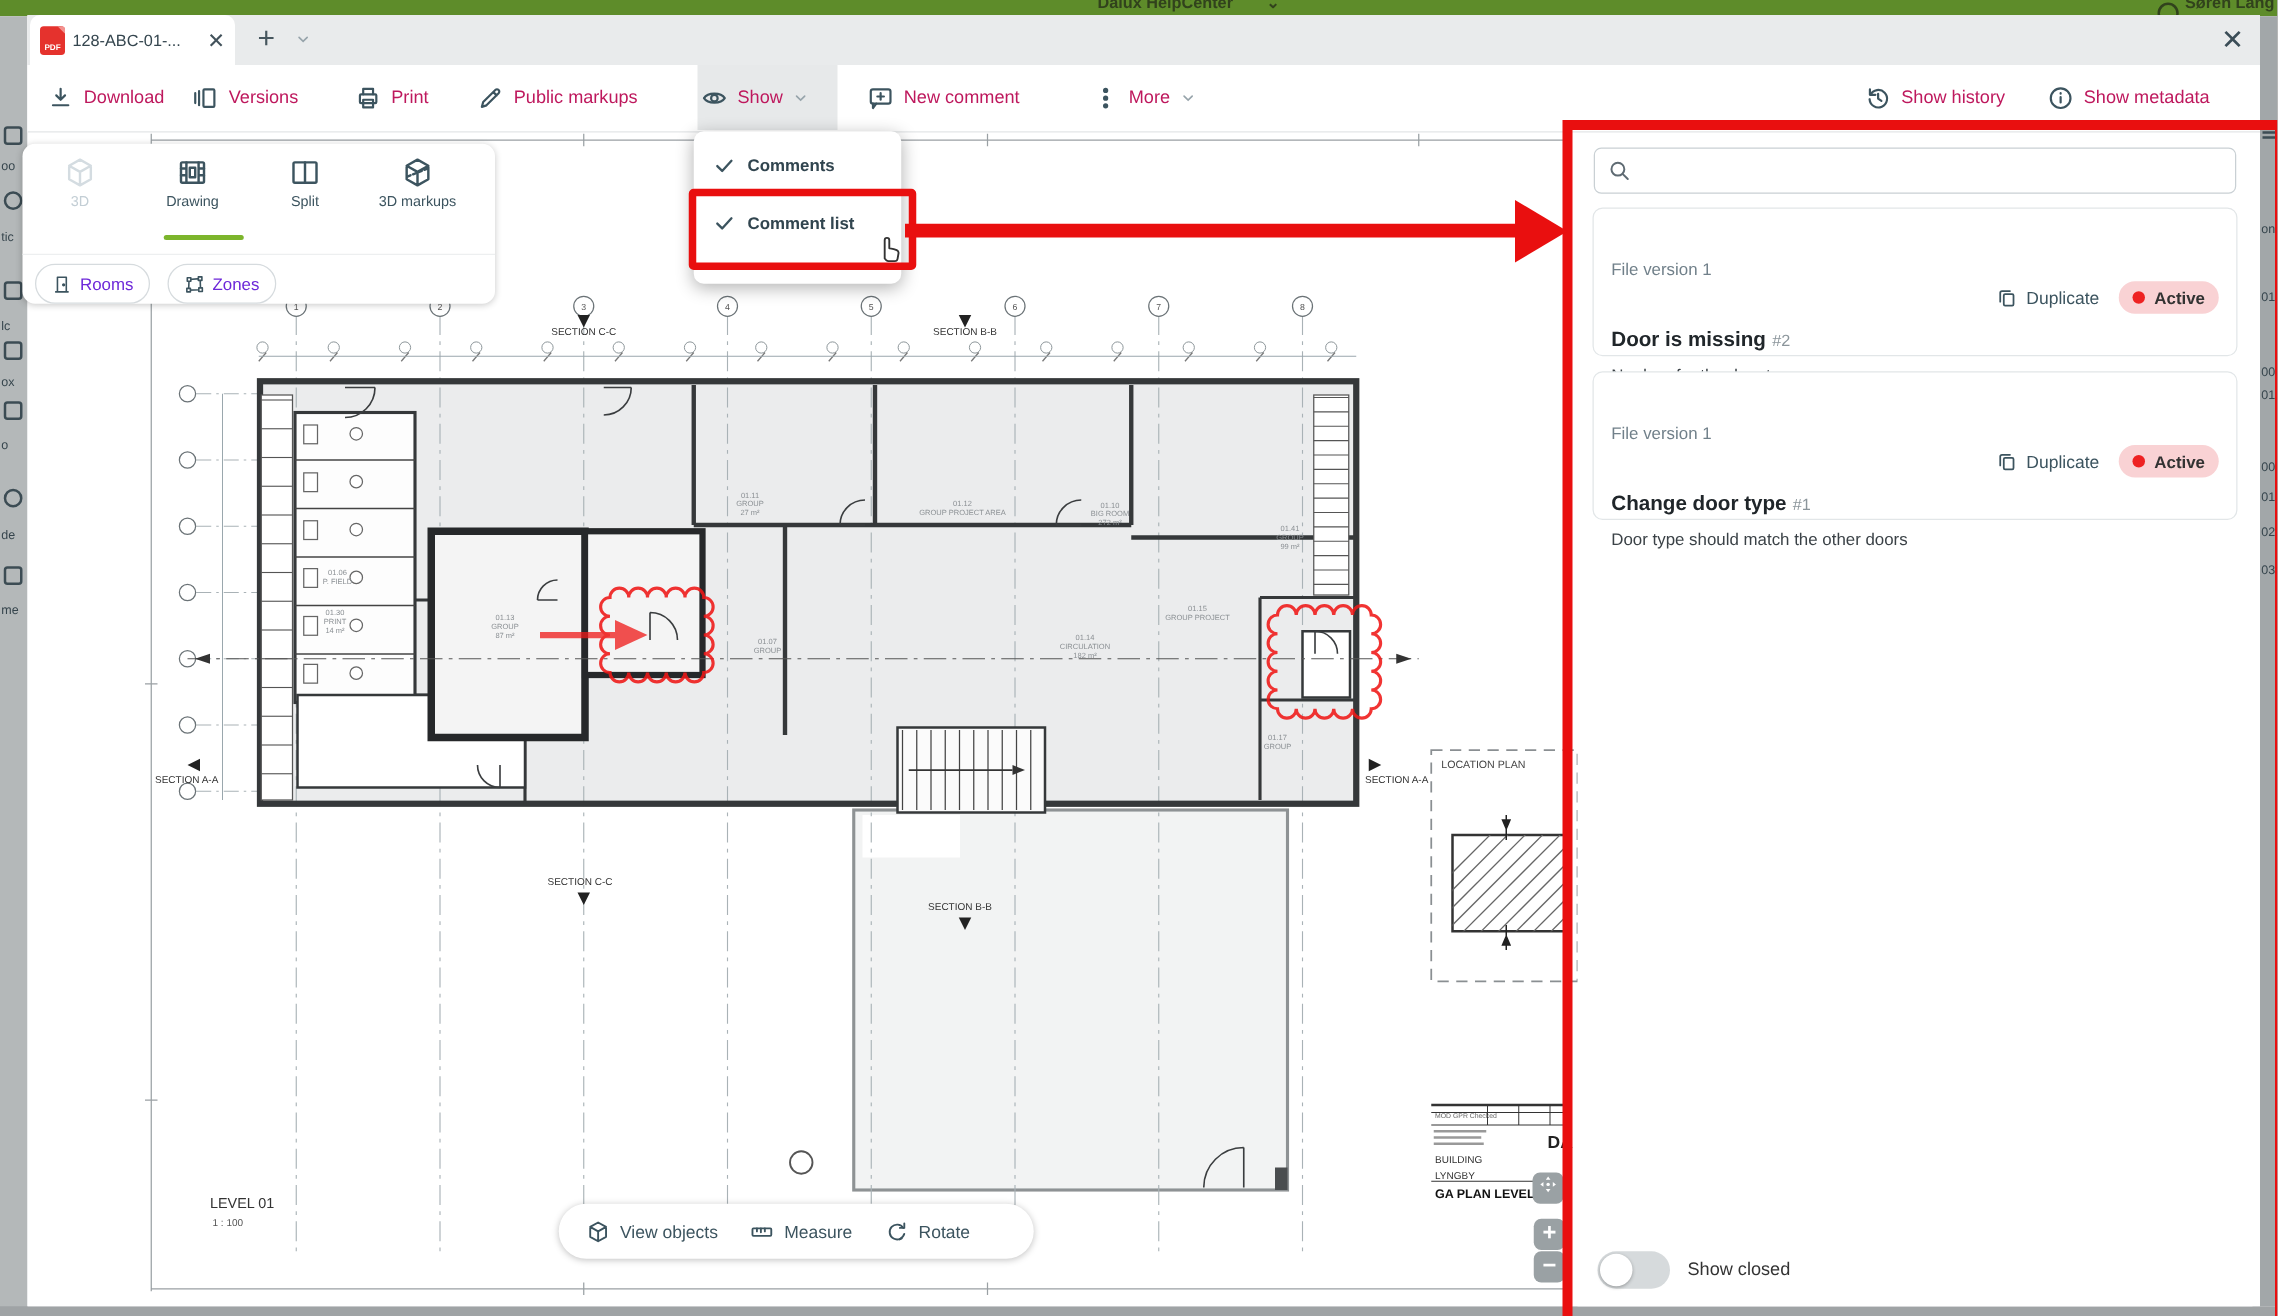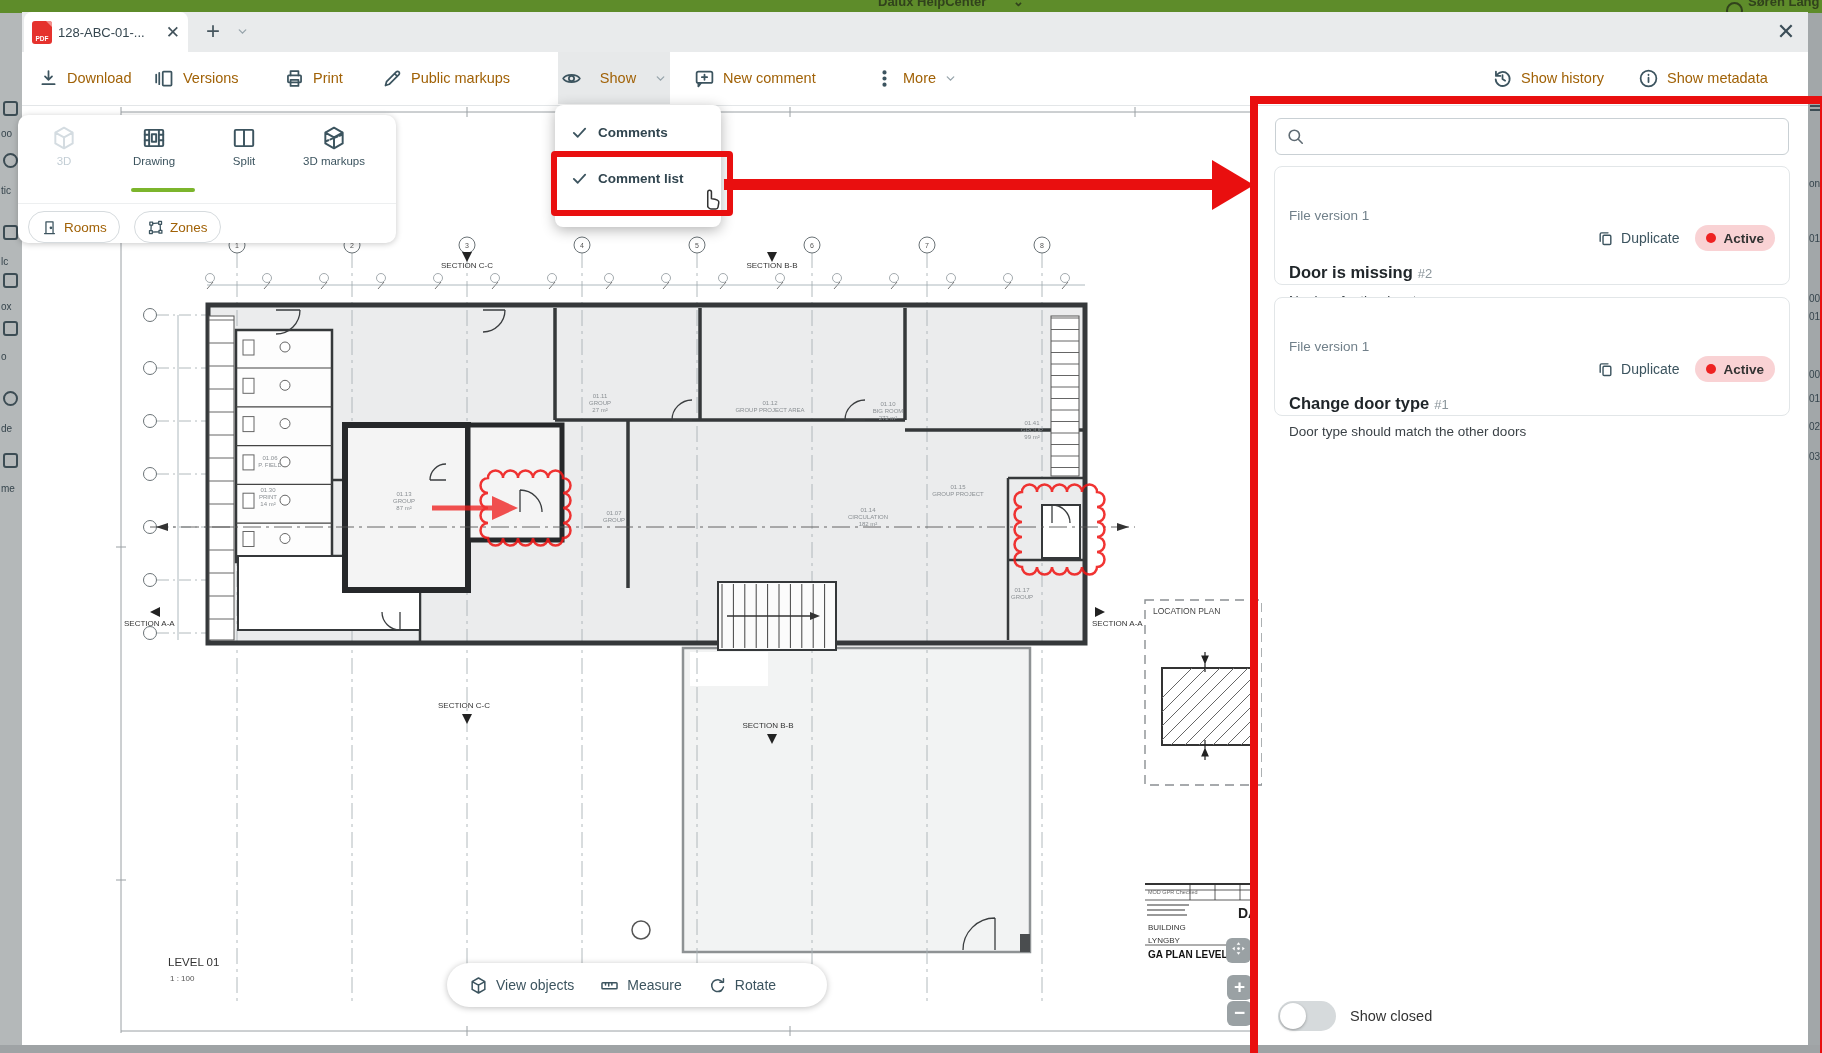--- a/index.html
+++ b/index.html
@@ -21,34 +21,34 @@
   #tab{left:2px;top:0;width:164px;height:40px;background:#fff;border-radius:8px 8px 0 0;display:flex;align-items:center;padding:0 8px;box-sizing:border-box;}
   #pdfchip{width:20px;height:23px;background:#e5322d;border-radius:3px;color:#fff;font-size:6.5px;font-weight:bold;display:flex;align-items:flex-end;justify-content:center;padding-bottom:2px;box-sizing:border-box;position:relative;}
   #pdfchip:before{content:"";position:absolute;top:0;right:0;border:3px solid #f3918e;border-left-color:transparent;border-bottom-color:transparent;border-radius:0 3px 0 0;}
   #tabtitle{font-size:13px;color:#35464f;margin:0 6px;white-space:nowrap;overflow:hidden;flex:1;}
   .xbtn{color:#42525b;font-size:17px;line-height:17px;cursor:pointer;}
   #plusbtn{left:178px;top:5px;font-size:24px;color:#46565e;width:26px;height:28px;text-align:center;line-height:28px;}
   #tabchev{left:214px;top:13px;}
   #modalclose{left:1750px;top:6px;width:28px;height:28px;font-size:22px;line-height:28px;text-align:center;color:#3b4d57;}
   
   #toolbar{left:0;top:40px;width:1786px;height:53px;background:#fff;border-bottom:1px solid #e3e6e8;}
-  .tbtn{position:absolute;top:0;height:52px;display:flex;align-items:center;gap:8px;font-size:14.5px;color:#a16207;cursor:pointer;white-space:nowrap;}
+  .tbtn{position:absolute;top:0;height:52px;display:flex;align-items:center;gap:8px;font-size:14.5px;color:#be185d;cursor:pointer;white-space:nowrap;}
   .ic{width:21px;height:21px;stroke:#3c545f;fill:none;stroke-width:2;stroke-linecap:round;stroke-linejoin:round;}
   .ic16{width:17px;height:17px;stroke:#3c545f;fill:none;stroke-width:2;stroke-linecap:round;stroke-linejoin:round;}
   .chev{width:13px;height:13px;stroke:#97a4ab;fill:none;stroke-width:2.4;stroke-linecap:round;}
-  #showbtn{left:536px;width:112px;background:#e7e9ea;padding:0 3px;box-sizing:border-box;justify-content:space-between;}
+  #showbtn{left:536px;width:112px;background:#e7e9ea;padding:0 3px;box-sizing:border-box;}
   
   #switcher{left:-4px;top:103px;width:378px;height:128px;background:#fff;border-radius:10px;box-shadow:0 1px 6px rgba(0,0,0,.22);}
   .swtab{position:absolute;top:10px;width:88px;height:66px;text-align:center;font-size:11.5px;cursor:pointer;}
   .swtab svg{width:26px;height:26px;stroke:#3c545f;fill:none;stroke-width:1.8;stroke-linecap:round;stroke-linejoin:round;}
   .swtab .lbl{display:block;margin-top:2px;}
   .swtab.dis{color:#c3ced5;} .swtab.dis svg{stroke:#d4dce1;}
   #swul{left:113px;top:73px;width:64px;height:4px;background:#7cb52c;border-radius:2px;}
   #swdiv{left:0px;top:88px;width:378px;height:1px;background:#edeff0;}
-  .pill{position:absolute;top:96px;height:30px;border:1px solid #d6dbde;border-radius:16px;display:flex;align-items:center;gap:6px;padding:0 12px;font-size:13.5px;color:#a16207;cursor:pointer;background:#fff;}
+  .pill{position:absolute;top:96px;height:30px;border:1px solid #d6dbde;border-radius:16px;display:flex;align-items:center;gap:6px;padding:0 12px;font-size:13.5px;color:#6d28d9;cursor:pointer;background:#fff;}
   .pill svg{width:17px;height:17px;stroke:#3c545f;fill:none;stroke-width:1.8;stroke-linecap:round;stroke-linejoin:round;}
   
   #dropdown{left:533px;top:93px;width:166px;height:122px;background:#fff;border-radius:8px;box-shadow:0 3px 14px rgba(0,0,0,.3);z-index:28;}
   .mrow{position:absolute;left:0;width:166px;height:46px;display:flex;align-items:center;gap:10px;padding-left:16px;box-sizing:border-box;font-size:13.5px;font-weight:bold;color:#31454f;cursor:pointer;}
   
   #redbox{left:529px;top:139px;width:170px;height:53px;border:6px solid #e90f0f;border-radius:4px;z-index:30;}
   #arrowshaft{left:702px;top:167px;width:490px;height:11px;background:#e90f0f;z-index:30;}
   #arrowhead{left:1190px;top:148px;width:0;height:0;border-left:42px solid #e90f0f;border-top:25px solid transparent;border-bottom:25px solid transparent;z-index:30;}
   #redpanel{left:1228px;top:84px;width:562px;height:961px;border:8px solid #e90f0f;z-index:26;pointer-events:none;}
   #cursor{left:676px;top:170px;z-index:40;}

